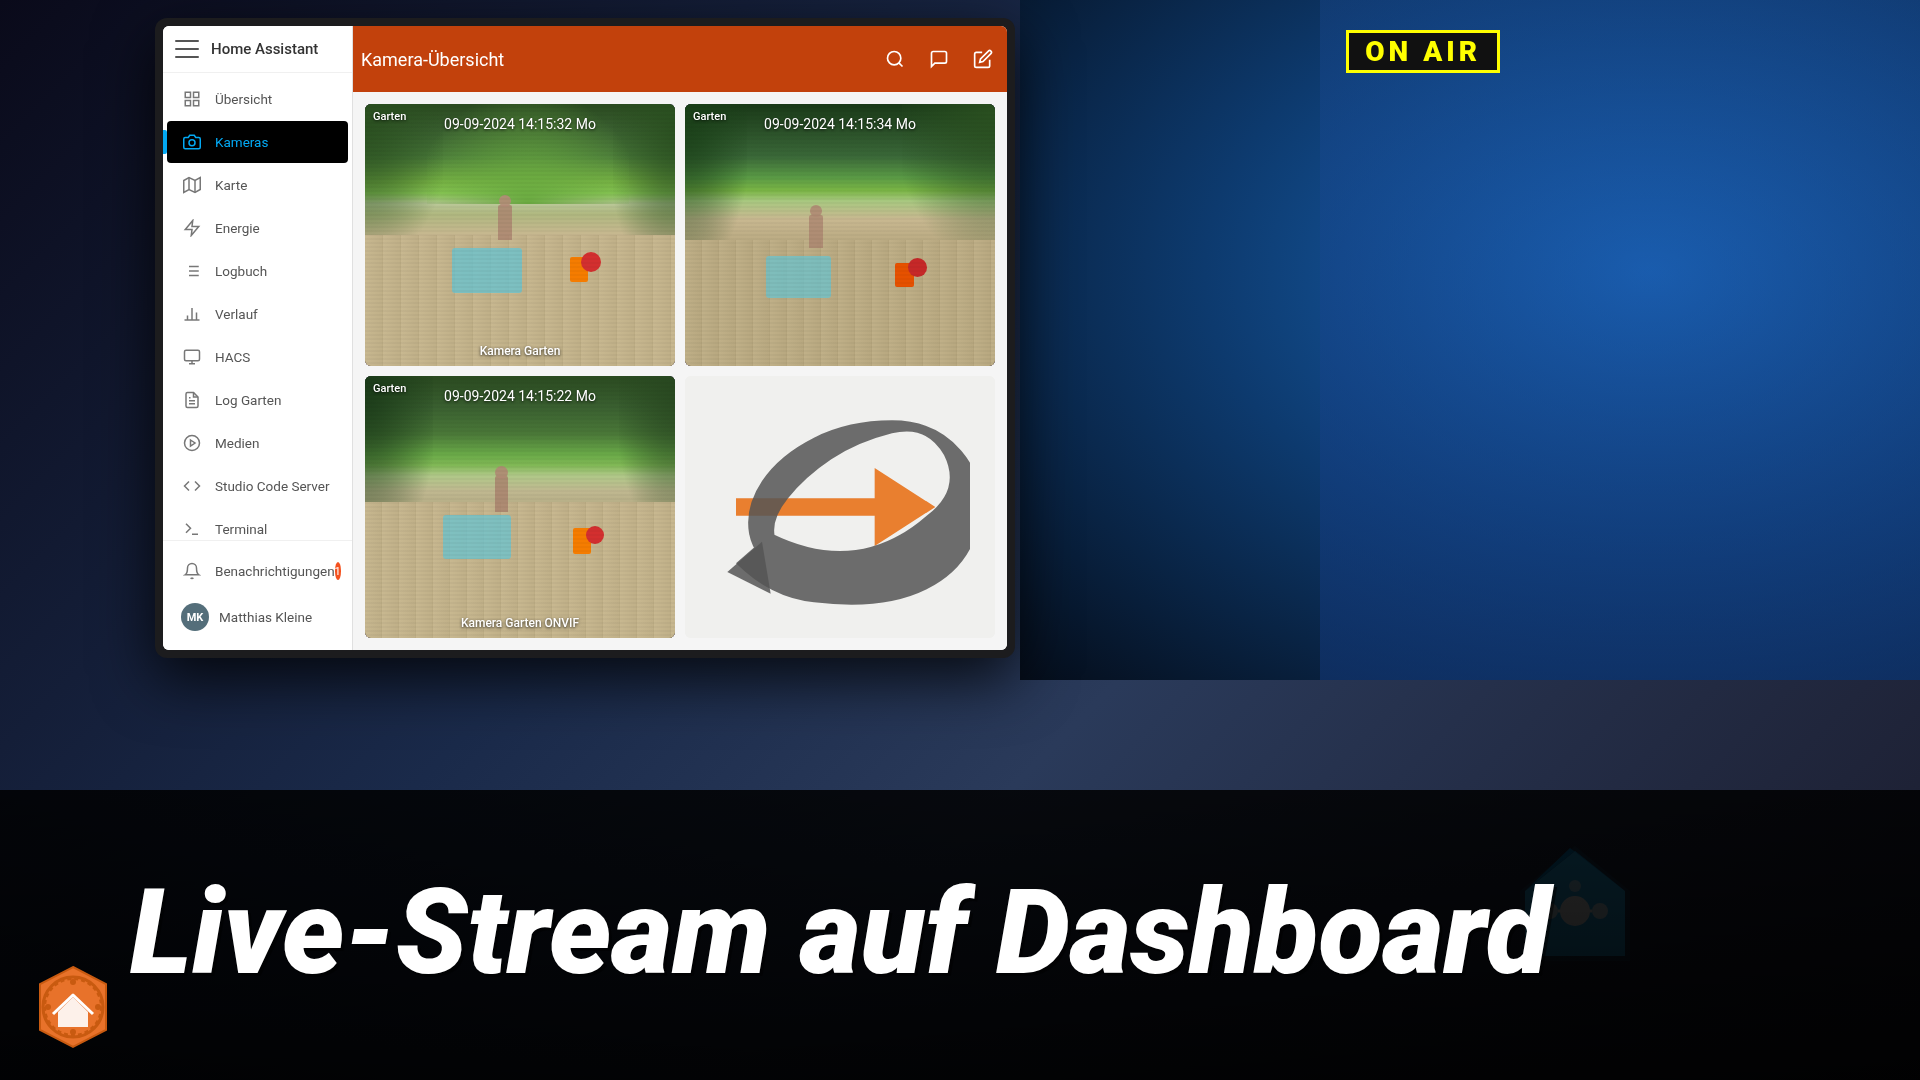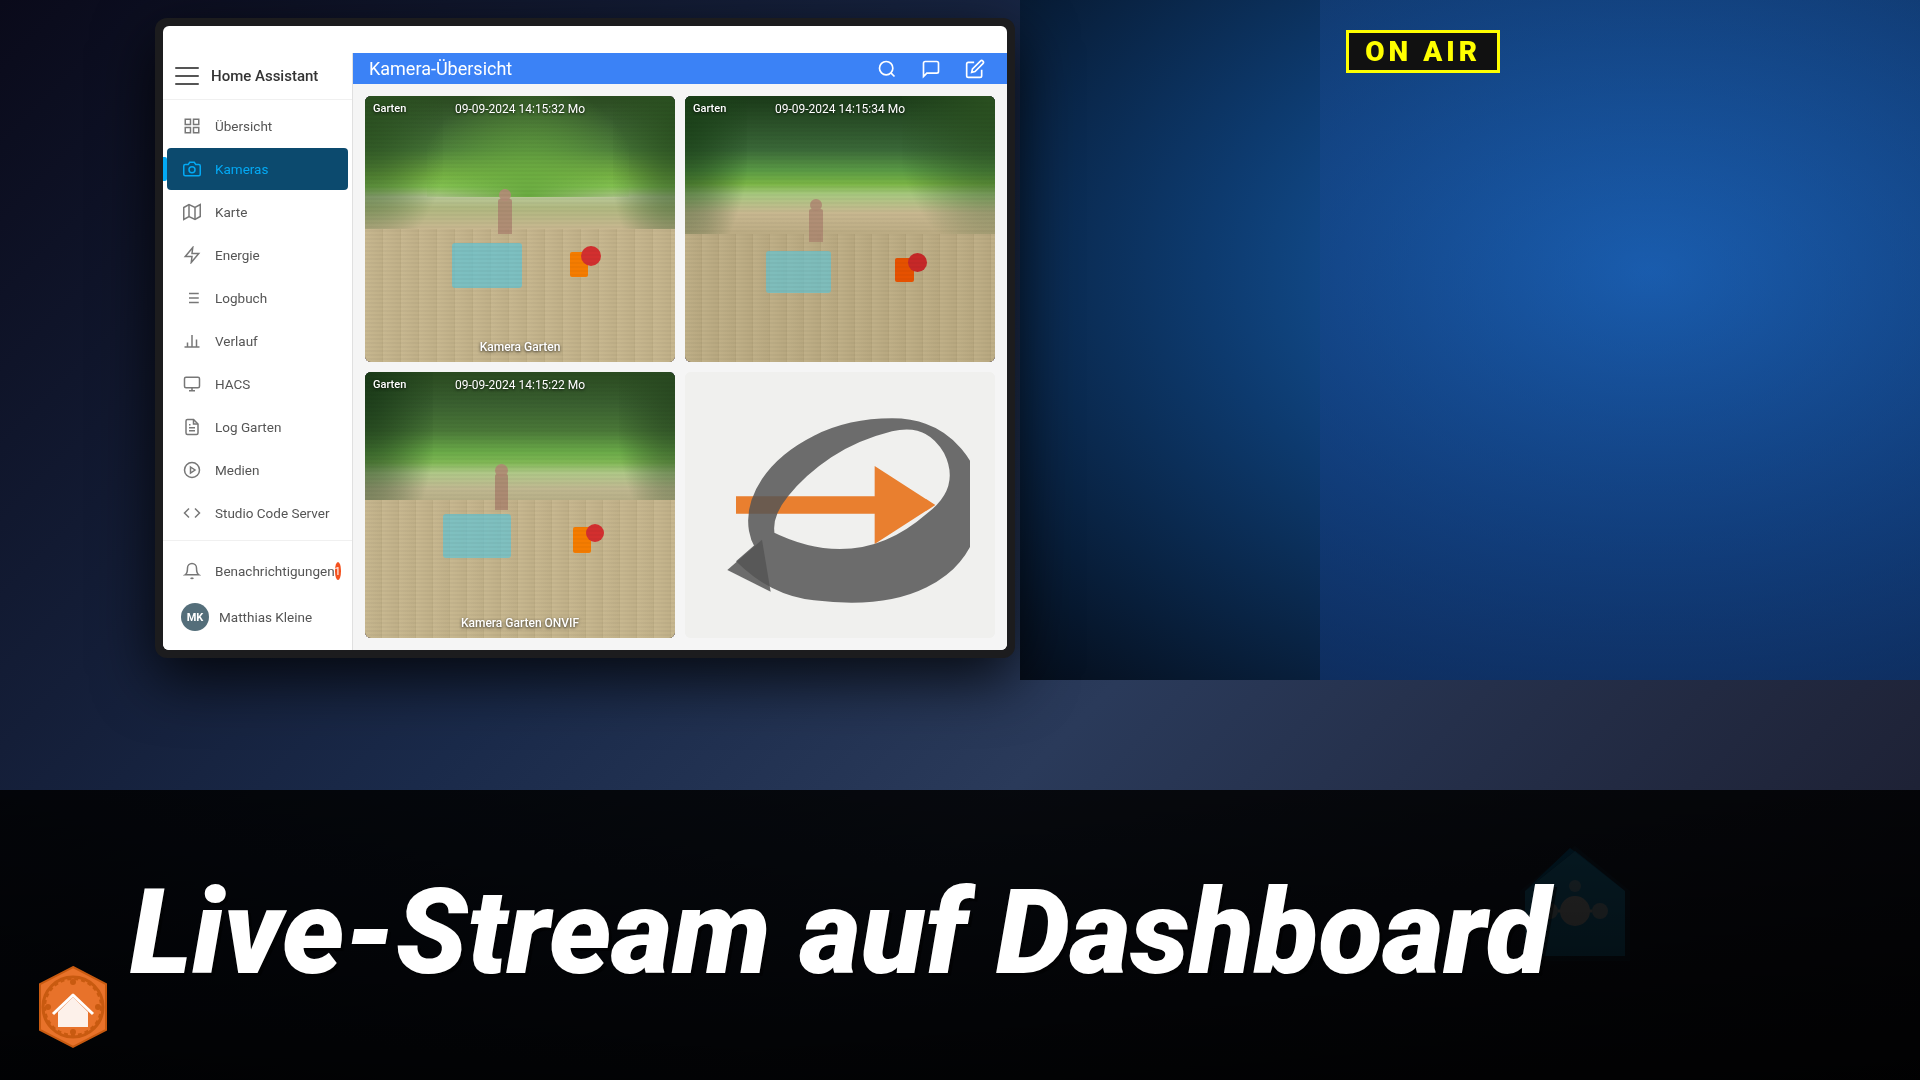--- a/index.html
+++ b/index.html
@@ -58,21 +58,20 @@
       overflow: hidden;
       display: flex;
       flex-direction: column;
     }
 
     
     .ha-container {
       display: flex;
       flex: 1;
       overflow: hidden;
-      margin-top: 27px;
     }
 
     
     .ha-sidebar {
       width: 190px;
       background: #fff;
       border-right: 1px solid #e0e0e0;
       display: flex;
       flex-direction: column;
       flex-shrink: 0;
@@ -120,21 +119,21 @@
       padding: 10px 14px;
       cursor: pointer;
       border-radius: 4px;
       margin: 1px 4px;
       color: #555;
       font-size: 13.5px;
       position: relative;
     }
 
     .ha-nav-item.active {
-      background: #0c4a6e;
+      background: #000000;
       color: #03a9f4;
     }
 
     .ha-nav-item.active::before {
       content: '';
       position: absolute;
       left: -4px;
       top: 50%;
       transform: translateY(-50%);
       width: 4px;
@@ -191,24 +190,24 @@
     
     .ha-main {
       flex: 1;
       display: flex;
       flex-direction: column;
       background: #f5f5f5;
       overflow: hidden;
     }
 
     .ha-main-header {
-      background: #3b82f6;
+      background: #c2410c;
       color: #fff;
-      padding: 0 16px;
-      height: 31px;
+      padding: 0 8px;
+      height: 66px;
       display: flex;
       align-items: center;
       justify-content: space-between;
     }
 
     .ha-main-title {
       font-size: 18px;
       font-weight: 400;
     }
 
@@ -273,26 +272,26 @@
       top: 6px;
       left: 8px;
       color: #fff;
       font-size: 11px;
       font-weight: 500;
       text-shadow: 0 1px 3px rgba(0,0,0,0.8);
     }
 
     .camera-timestamp {
       position: absolute;
-      top: 6px;
+      top: 12px;
       right: 0;
       left: 0;
       text-align: center;
       color: #fff;
-      font-size: 12px;
+      font-size: 14px;
       text-shadow: 0 1px 3px rgba(0,0,0,0.8);
     }
 
     
     .arrow-overlay {
       position: absolute;
       bottom: 0;
       right: 0;
       width: 100%;
       height: 100%;

